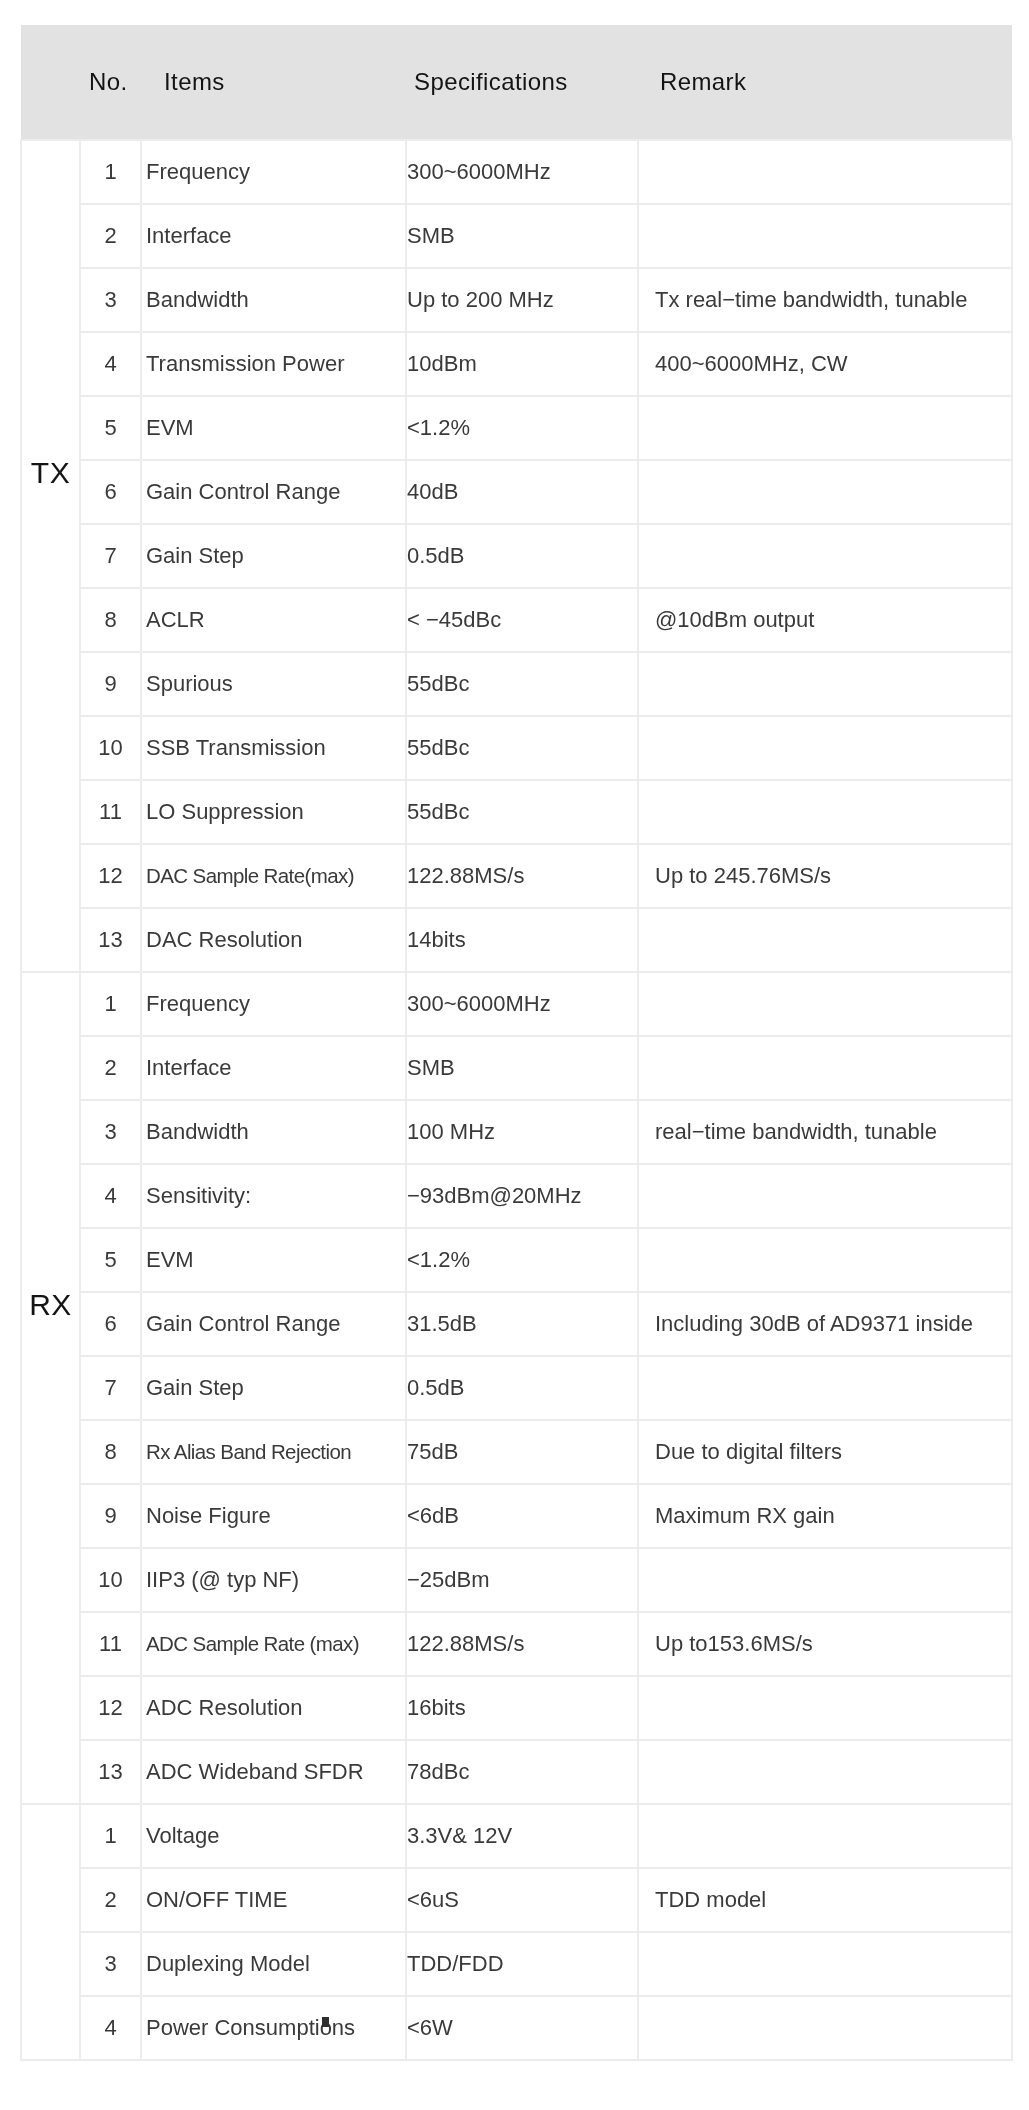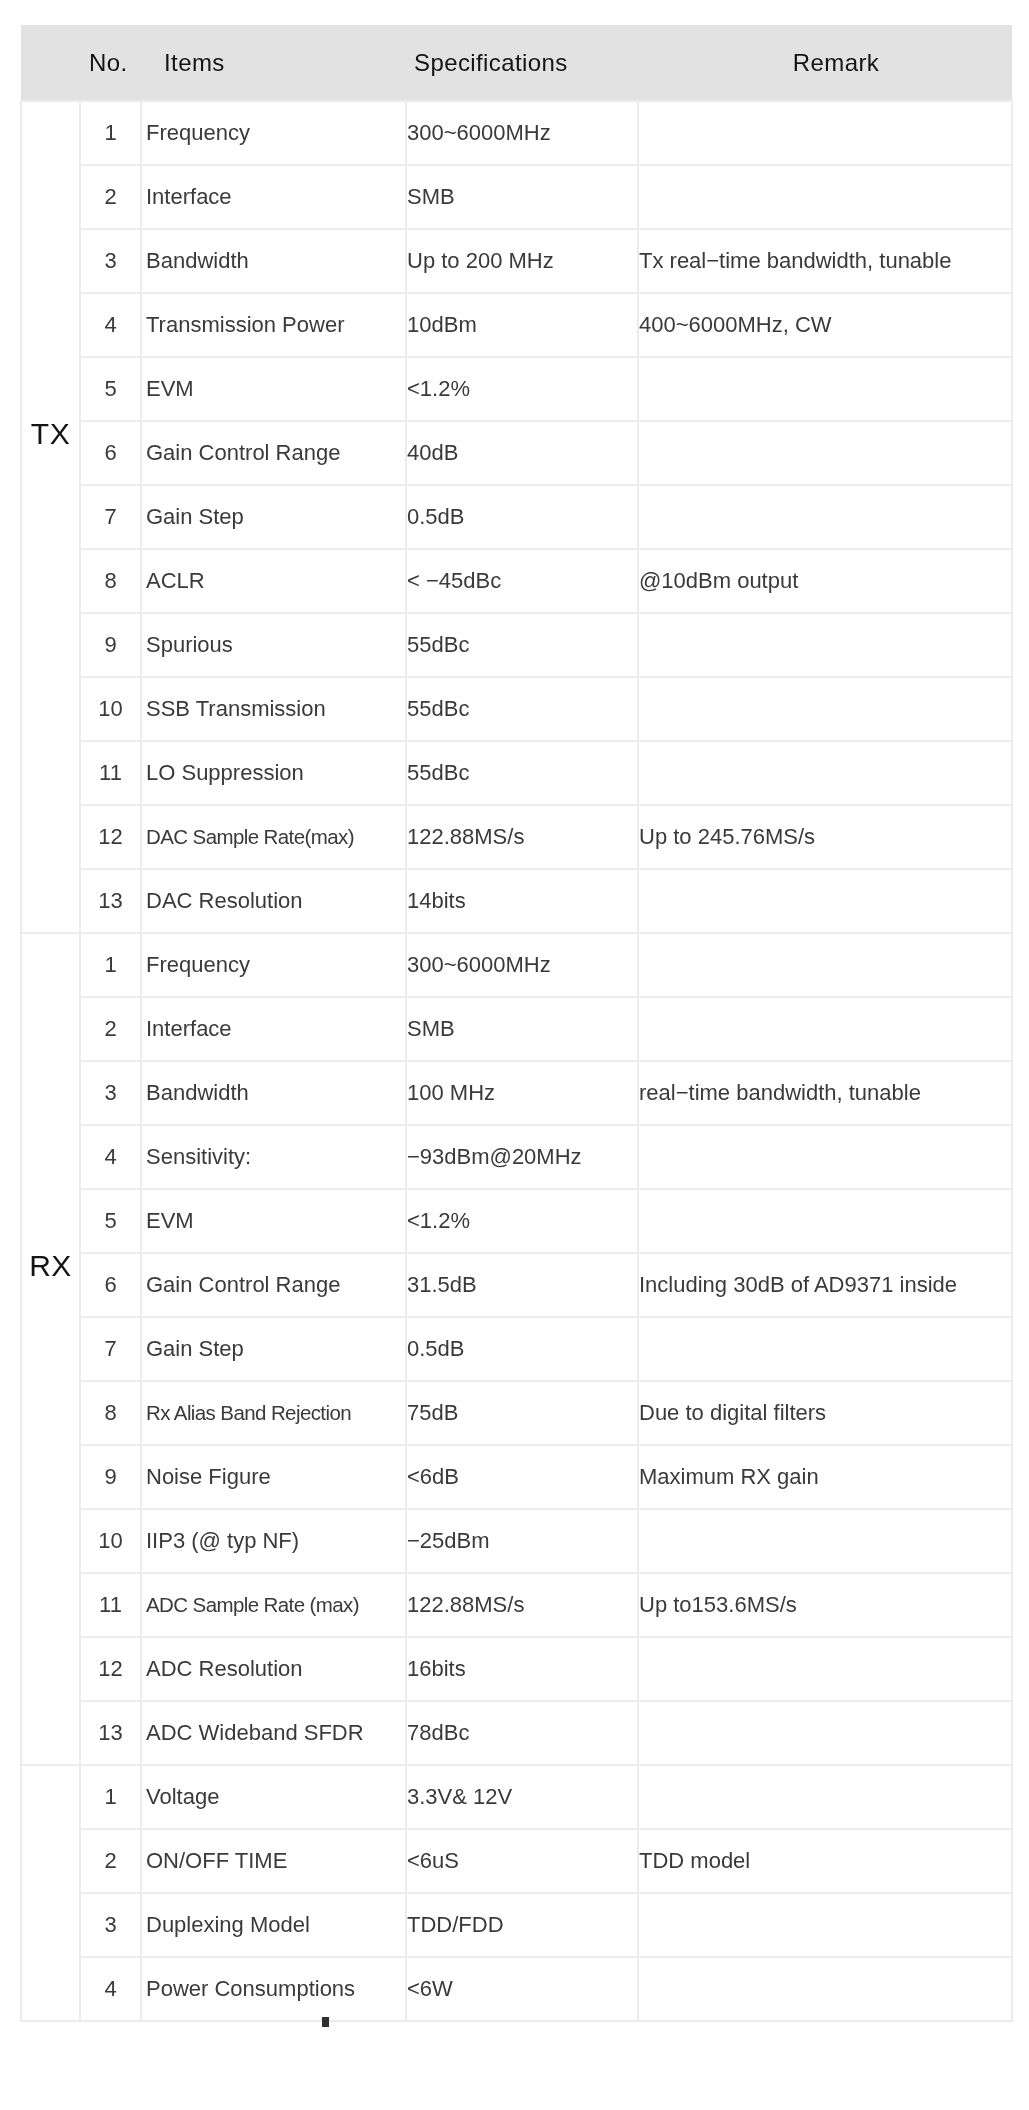--- a/index.html
+++ b/index.html
@@ -5,46 +5,46 @@
   html, body { margin: 0; padding: 0; background: #ffffff; }
   body {
     width: 1029px; height: 2110px; position: relative;
     font-family: "Liberation Sans", "DejaVu Sans", sans-serif;
     color: #383838;
   }
   table.spec-table {
     position: absolute; left: 20px; top: 25px;
     width: 991px; border-collapse: collapse; table-layout: fixed;
   }
-  thead tr { height: 76px; }
+  thead tr { height: 115px; }
   thead th {
     background: #e2e2e2; border: none; vertical-align: middle;
     text-align: left; font-weight: normal; font-size: 24px;
     color: #141414; letter-spacing: 0.4px; padding: 0;
   }
   th.h-no     { padding-left: 68px; }
   th.h-items  { padding-left: 23px; }
   th.h-spec   { padding-left: 8px; margin-top: 24px;  }
-  th.h-remark { padding-left: 22px; text-align: center; }
+  th.h-remark { padding-left: 22px; }
 
   tbody tr { height: 64px; }
   tbody td {
     border: 2px solid #ececec; font-size: 22px; color: #3a3a3a;
     padding: 0; vertical-align: middle; white-space: nowrap; overflow: hidden;
   }
   td.sec-cell  { position: relative; }
   .sec-label {
     position: absolute; top: 40%; left: 50%;
     transform: translate(-50%, -50%);
     font-size: 30px; color: #141414; letter-spacing: 0.5px; text-align: right;
   }
   td.no-cell     { text-align: center; }
   td.item-cell   { padding-left: 4px; }
   td.spec-cell   { }
-  td.remark-cell { padding-left: 0; }
+  td.remark-cell { padding-left: 16px; }
   td.item-cell.tight { font-size: 20.5px; letter-spacing: -0.6px; }
 
   .stray { position: absolute; left: 322px; top: 2017px; width: 7px; height: 10px; background: #2e2e2e; }
 </style>
 </head>
 <body>
 
 <table class="spec-table">
   <colgroup>
     <col style="width:59px">

